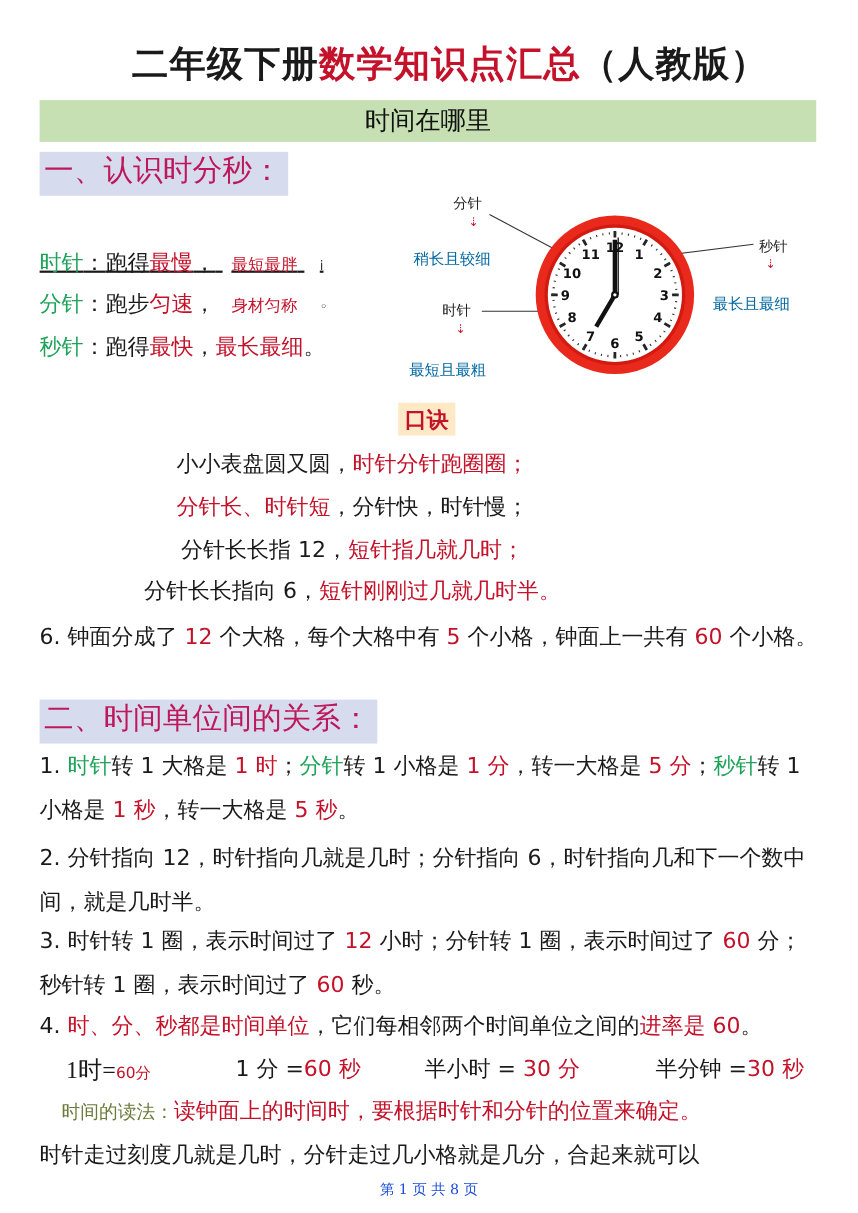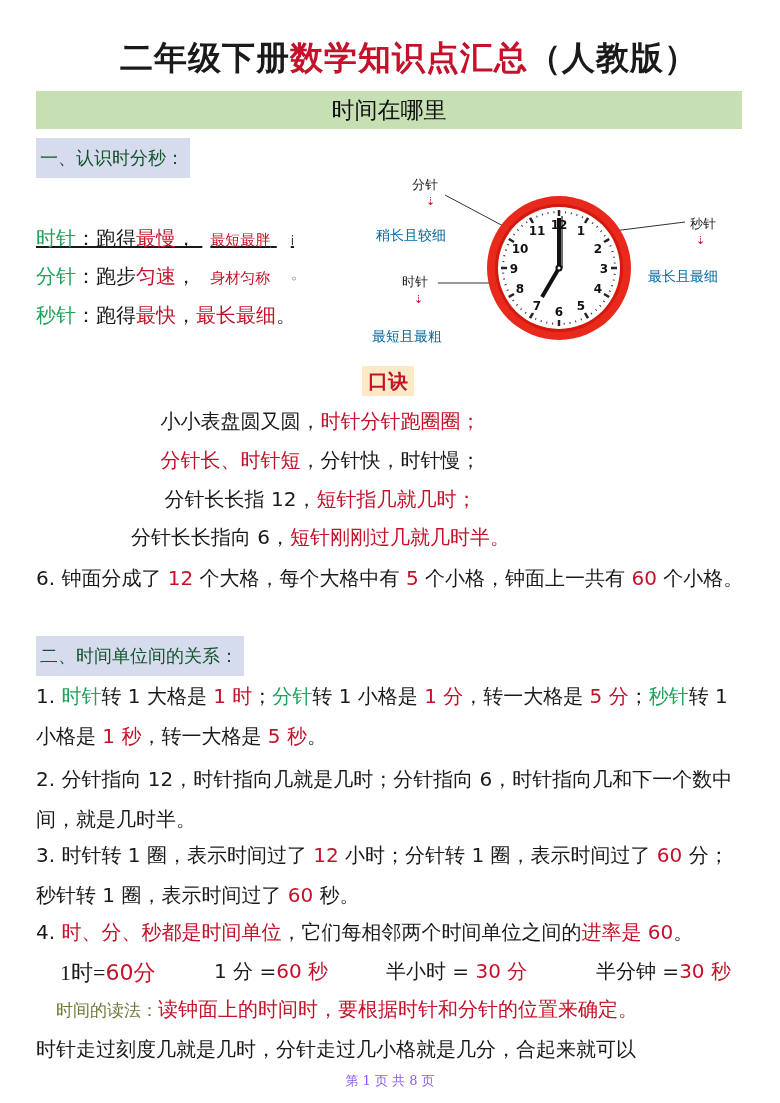--- a/index.html
+++ b/index.html
@@ -14,36 +14,36 @@
     font-family: "DejaVu Serif", "Liberation Serif", serif;
     font-size: 33px; font-weight: bold; letter-spacing: 1px; white-space: nowrap;
   }
   .title .red { color: #c4122a; }
   .banner {
     left: 36px; top: 91px; width: 706px; height: 38px;
     background: #c6e0b4; text-align: center; line-height: 38px;
     font-size: 23px; color: #111;
   }
   .sec-head {
-    background: #d6dcee; font-size: 18px; height: 40px; line-height: 40px;
-    padding: 0 6px 0 4px; color: #14532d; white-space: nowrap;
+    background: #d6dcee; font-size: 27px; height: 40px; line-height: 40px;
+    padding: 0 6px 0 4px; color: #be185d; white-space: nowrap; font-family: Liberation Mono, monospace;
   }
   .green { color: #1fa35a; }
   .red { color: #c4122a; }
   .olive { color: #6b7a3a; }
   .hand-line { left: 36px; font-size: 20px; white-space: nowrap; }
   .hand-line .small { font-size: 15px; }
   .mnemonic-head {
     left: 362px; top: 366px; width: 52px; height: 30px; line-height: 30px;
     background: #fde9c6; color: #c4122a; font-weight: bold; font-size: 20px; text-align: center;
   }
   .center-line { left: 0; width: 641px; text-align: center; font-size: 20px; white-space: nowrap; }
   .para { left: 36px; width: 710px; font-size: 20px; line-height: 40px; }
   .unit-row { top: 958px; font-size: 20px; white-space: nowrap; }
-  .footer { left: 0; width: 780px; text-align: center; top: 1072px; font-size: 13px; color: #8b5cf6; font-family: "DejaVu Serif", serif; }
+  .footer { left: 0; width: 780px; text-align: center; top: 1072px; font-size: 13px; color: #1d4ed8; font-family: "DejaVu Serif", serif; }
   .clock-label { font-size: 13px; color: #222; white-space: nowrap; }
   .clock-desc { font-size: 14px; color: #0369a1; white-space: nowrap; font-family: "DejaVu Serif", serif; }
   .marker { font-size: 12px; color: #333; }
 </style>
 </head>
 <body>
 
 <div class="abs title">
   <span>二年级下册</span><span class="red">数学知识点汇总</span><span>（人教版）</span>
 </div>
@@ -159,21 +159,21 @@
 
 <div class="abs para" style="top:835px;">
   <span>3. 时针转 1 圈，表示时间过了 </span><span class="red">12</span><span> 小时；分针转 1 圈，表示时间过了 </span><span class="red">60</span><span> 分；秒针转 1 圈，表示时间过了 </span><span class="red">60</span><span> 秒。</span>
 </div>
 
 <div class="abs para" style="top:912px; white-space:nowrap;">
   <span>4. </span><span class="red">时、分、秒都是时间单位</span><span>，它们每相邻两个时间单位之间的</span><span class="red">进率是 60</span><span>。</span>
 </div>
 
 <div class="abs unit-row" style="left:60px;">
-  <span style="font-family:'Liberation Serif',serif; font-size:22px;">1时=</span><span class="red" style="font-size:22px;">60分</span>
+  <span style="font-family:'Liberation Serif',serif; font-size:22px;">1时=</span><span class="red" style="font-size:14px;">60分</span>
 </div>
 <div class="abs unit-row" style="left:214px;">
   <span>1 分 =</span><span class="red">60 秒</span>
 </div>
 <div class="abs unit-row" style="left:386px;">
   <span>半小时 = </span><span class="red">30 分</span>
 </div>
 <div class="abs unit-row" style="left:596px;">
   <span>半分钟 =</span><span class="red">30 秒</span>
 </div>

